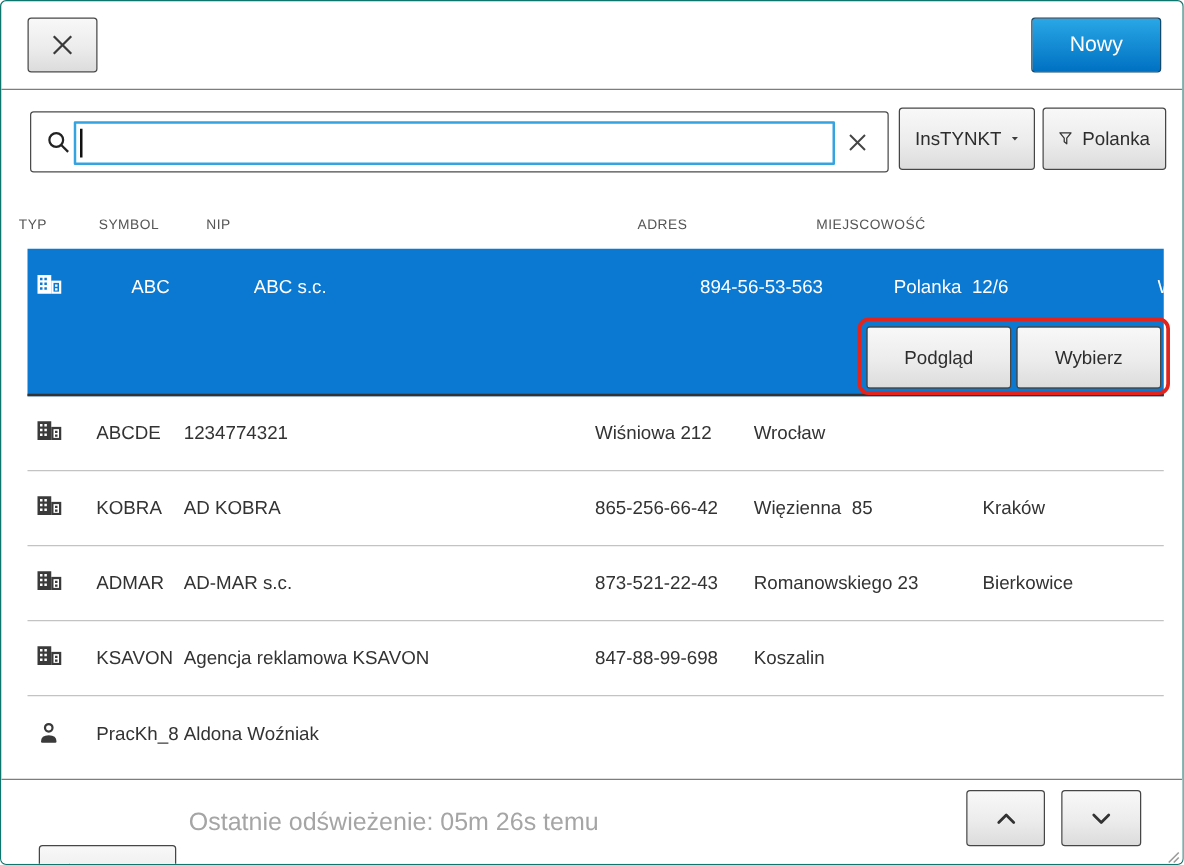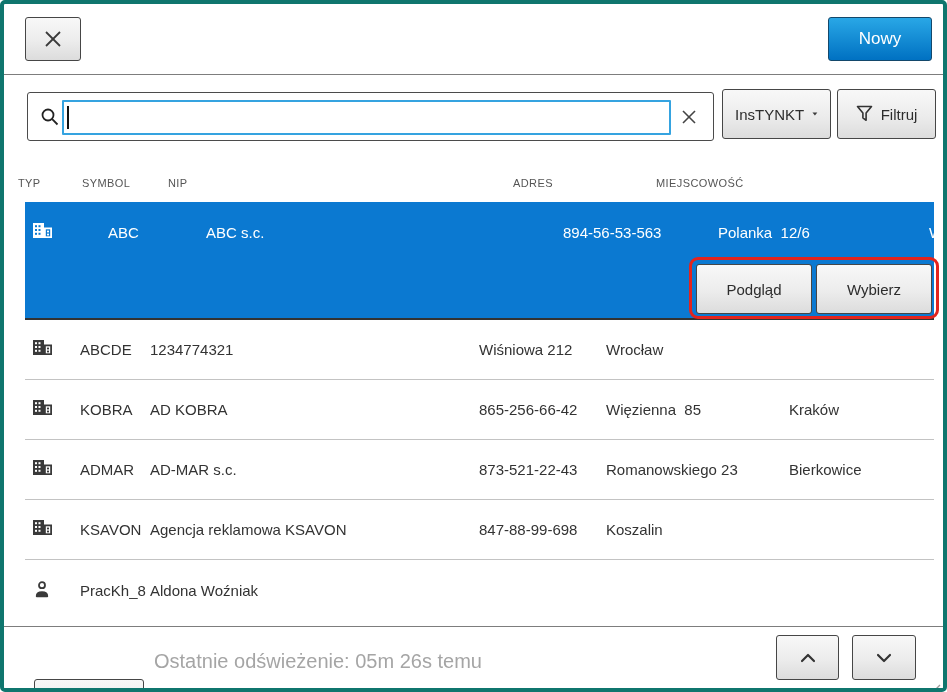--- a/index.html
+++ b/index.html
@@ -1,17 +1,17 @@
 <!DOCTYPE html>
 <html style="--selection-blue: #0b79d1; --focus-border: #35a3e0; --annotation-red: #e3241d; --new-button-top: #29a7e6; --new-button-bottom: #0071c2;"><head>
 <meta charset="utf-8">
 <style>
   html,body{margin:0;padding:0;background:#fff;font-family:"Liberation Sans",sans-serif;}
   *{box-sizing:border-box;}
-  .dialog{position:relative;width:947px;height:692px;background:#fff;border:4px solid #0f766e;border-radius:5px;overflow:hidden;}
+  .dialog{position:relative;width:947px;height:692px;background:#fff;border:1px solid #0f766e;border-radius:5px;overflow:hidden;}
 
   
   .btn{display:flex;align-items:center;justify-content:center;gap:8px;
        background:linear-gradient(to bottom,#f8f8f8 0%,#ececec 55%,#dcdcdc 100%);
        border:1px solid #464646;border-radius:3px;color:#2d2d2d;font-size:15px;
        font-family:"Liberation Sans",sans-serif;cursor:pointer;padding:12px;}
 
   
   .close-btn{position:absolute;left:21px;top:13px;width:56px;height:44px;}
   .nowy-btn{position:absolute;left:824px;top:13px;width:104px;height:44px;
@@ -102,21 +102,21 @@
     <span>InsTYNKT</span>
     <svg width="12" height="8" viewBox="0 0 12 8">
       <polygon points="1,1 11,1 6,7" fill="#3c3c3c"></polygon>
     </svg>
   </button>
 
   <button class="btn filter-btn">
     <svg width="17" height="18" viewBox="0 0 17 18">
       <path d="M1.5 1.5 h14 l-5.4 6.6 v7.2 l-3.2 -2.4 v-4.8 z" fill="none" stroke="#333" stroke-width="1.6" stroke-linejoin="round"></path>
     </svg>
-    <span>Filtruj</span>
+    <span>Polanka</span>
   </button>
 
   <div class="table-header grid-cols">
     <div class="hcell">TYP</div>
     <div class="hcell">SYMBOL</div>
     <div class="hcell">NIP</div>
     <div class="hcell">ADRES</div>
     <div class="hcell">MIEJSCOWOŚĆ</div>
   </div>
 

